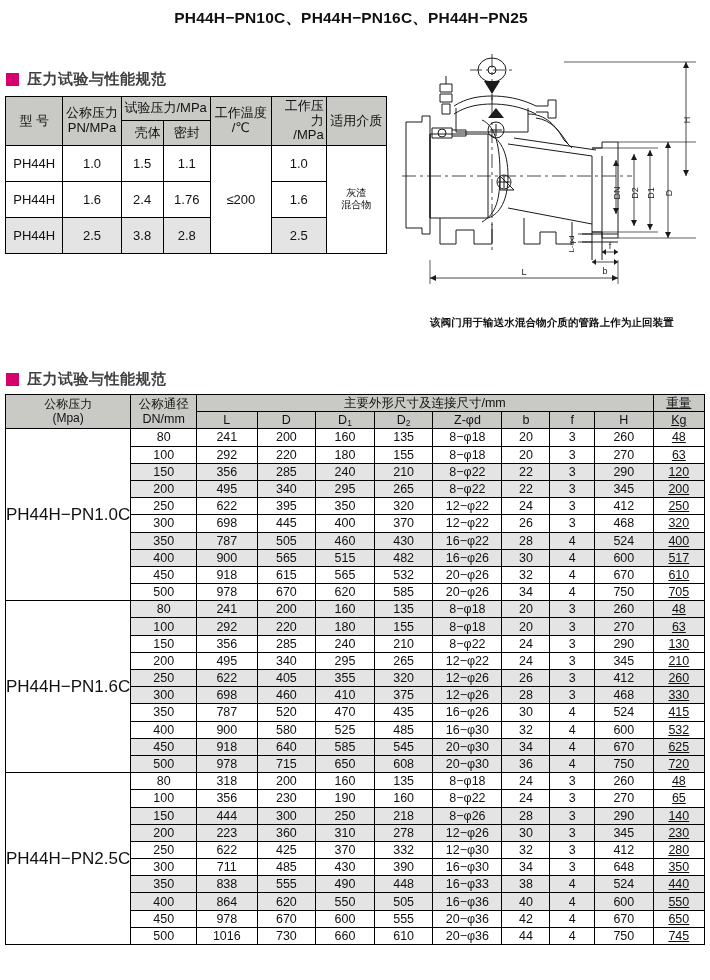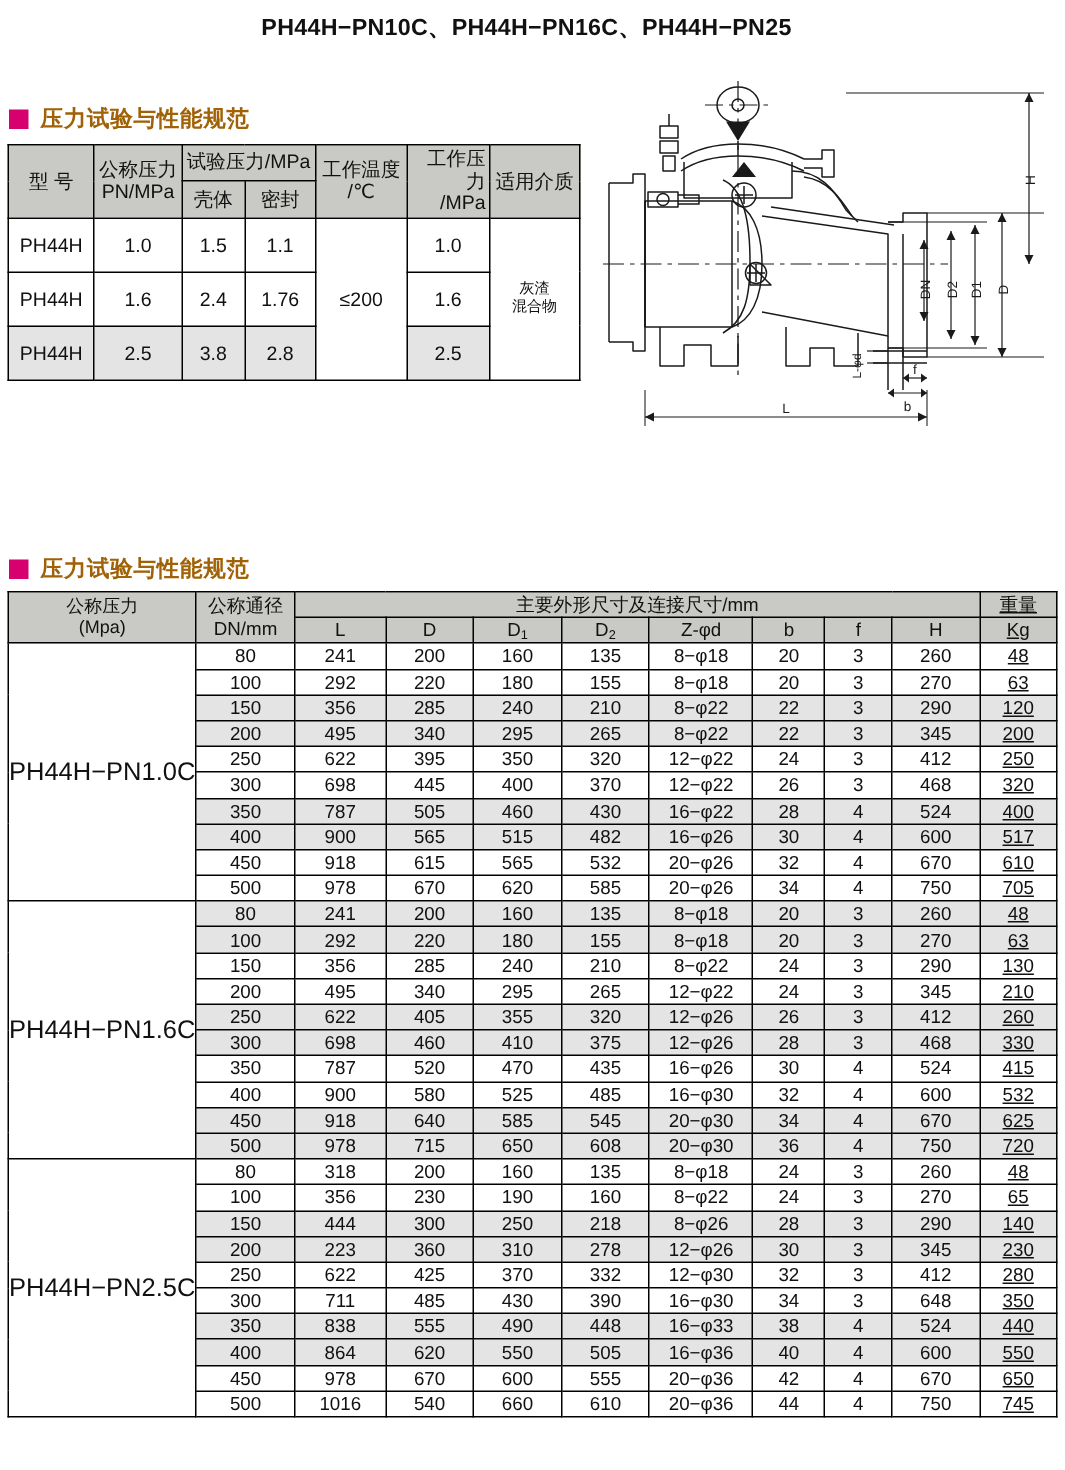--- a/index.html
+++ b/index.html
@@ -16,21 +16,21 @@
   
   .doc-title {
     position: absolute; top: 8px; left: 0; width: 710px;
     text-align: center; padding-right: 8px;
     font-size: 15.5px; font-weight: bold; letter-spacing: .2px;
   }
 
   
   .section-head { position: absolute; display: flex; align-items: center; gap: 8px; }
   .sec-bullet { width: 13px; height: 13px; background: #d6006e; display: block; }
-  .sec-text { font-size: 15px; font-weight: bold; color: #a16207; letter-spacing: .5px; }
+  .sec-text { font-size: 15px; font-weight: bold; color: #404040; letter-spacing: .5px; }
   #sec1 { top: 70px; left: 6px; }
   #sec2 { top: 370px; left: 6px; }
 
   
   table { border-collapse: collapse; }
   .tbl td, .tbl th {
     border: 1px solid #000;
     text-align: center;
     vertical-align: middle;
     font-weight: normal;
@@ -38,21 +38,21 @@
   }
   .tbl .hd { background: #c9c9c5; font-size: 12.5px; line-height: 1.12; padding: 2px 2px; }
   .shaded { background: #e4e4e4 !important; }
 
   
   #table1 { position: absolute; top: 96px; left: 5px; width: 382px; }
   #table1 td { font-size: 13px; height: 36px; }
   #table1 td.hd { height: auto; }
   #table1 .c-model { width: 62px; }
   #table1 .c-pn { width: 60px; }
-  #table1 .c-shell { width: 50px; }
+  #table1 .c-shell { width: 50px; text-align: right; }
   #table1 .c-seal { width: 54px; }
   #table1 .c-temp { width: 72px; }
   #table1 .c-wp { width: 62px; text-align: right; }
   #table1 .c-med { width: 76px; }
   #table1 .med { font-size: 10px; line-height: 1.25; }
 
   
   #drawing { position: absolute; top: 48px; left: 396px; width: 310px; height: 262px; }
   #drawing svg { display: block; }
   .fig-caption {
@@ -277,20 +277,21 @@
         <text x="242" y="145" transform="rotate(-90 242 145)" text-anchor="middle">D2</text>
         <text x="224" y="145" transform="rotate(-90 224 145)" text-anchor="middle">DN</text>
         <text x="128" y="227" text-anchor="middle">L</text>
         <text x="214" y="201" text-anchor="middle">f</text>
         <text x="209" y="226" text-anchor="middle">b</text>
         <text x="178" y="196" transform="rotate(-90 178 196)" text-anchor="middle" font-size="8">L-φd</text>
       </g>
     </svg>
   </div>
 
+  <div class="fig-caption">该阀门用于输送水混合物介质的管路上作为止回装置</div>
 
   <div class="section-head" id="sec2">
     <span class="sec-bullet"></span>
     <span class="sec-text">压力试验与性能规范</span>
   </div>
 
   <table class="tbl" id="table2">
     <tbody id="t2body">
       <tr>
         <td class="hd c-grp" rowspan="2">
@@ -662,21 +663,21 @@
           <td class="c-D2">555</td>
           <td class="c-Z">20−φ36</td>
           <td class="c-b">42</td>
           <td class="c-f">4</td>
           <td class="c-H">670</td>
           <td class="c-kg">650</td>
         </tr>
         <tr>
           <td class="c-dn">500</td>
           <td class="c-L">1016</td>
-          <td class="c-D">540</td>
+          <td class="c-D">730</td>
           <td class="c-D1">660</td>
           <td class="c-D2">610</td>
           <td class="c-Z">20−φ36</td>
           <td class="c-b">44</td>
           <td class="c-f">4</td>
           <td class="c-H">750</td>
           <td class="c-kg">745</td>
         </tr>
       </tbody>
   </table>

